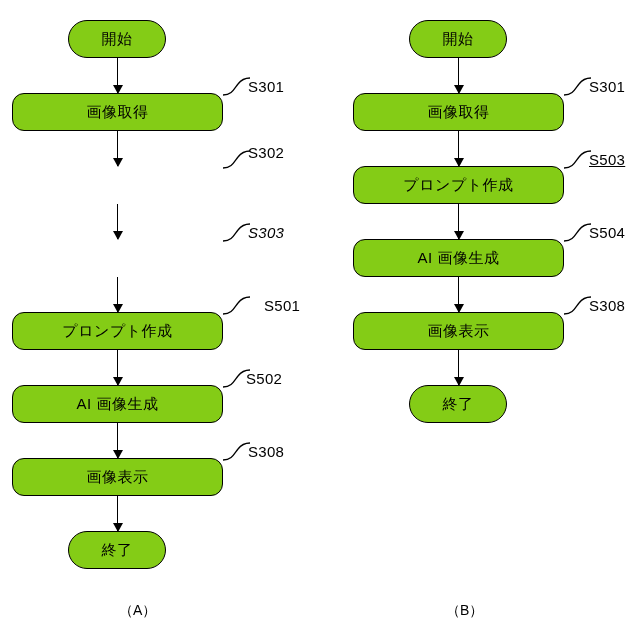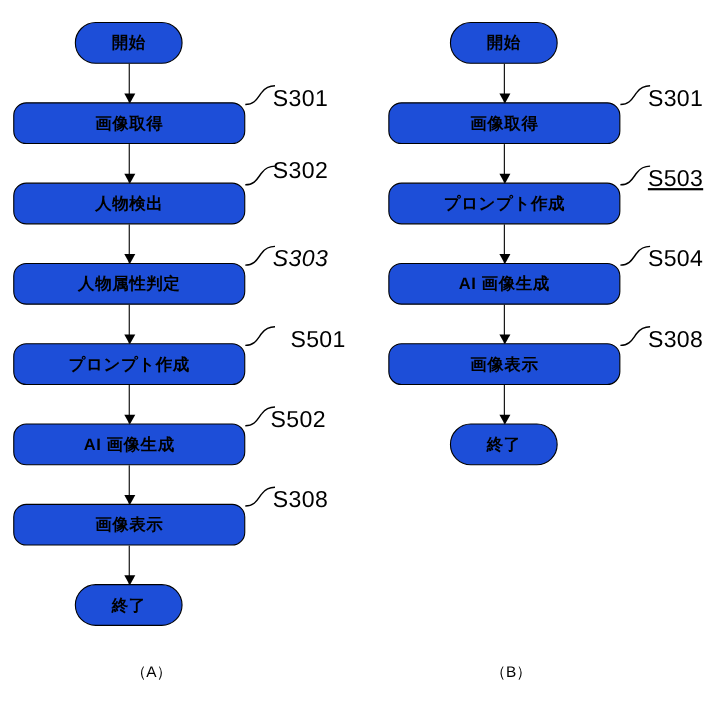--- a/index.html
+++ b/index.html
@@ -17,28 +17,27 @@
   }
   #canvas {
     position: relative;
     width: 640px;
     height: 640px;
   }
   .node {
     position: absolute;
     box-sizing: border-box;
     border: 1.4px solid #000000;
-    background: #1d4ed8;
+    background: #84cc16;
     display: flex;
     align-items: center;
     justify-content: center;
     font-size: 15px;
     letter-spacing: 0.5px;
     white-space: nowrap;
-    font-weight: bold;
   }
   .node.terminal {
     border-radius: 22px;
   }
   .node.process {
     border-radius: 12px;
   }
   .arrow {
     position: absolute;
     width: 1.4px;
@@ -51,41 +50,39 @@
     bottom: -1px;
     transform: translateX(-50%);
     width: 0;
     height: 0;
     border-left: 5px solid transparent;
     border-right: 5px solid transparent;
     border-top: 9px solid #000000;
   }
   .steplabel {
     position: absolute;
-    font-size: 21px;
+    font-size: 15px;
     letter-spacing: 0.3px;
     white-space: nowrap;
   }
   .leader {
     position: absolute;
   }
   .caption {
     position: absolute;
     font-size: 14px;
     white-space: nowrap;
   }
 </style>
 </head>
 <body>
 
 <div id="canvas">
     <div class="node terminal" style="left: 68px; top: 20px; width: 98px; height: 38px;">開始</div>
     <div class="node process" style="left: 12px; top: 93px; width: 211px; height: 38px;">画像取得</div>
-    <div class="node process" style="left: 12px; top: 166px; width: 211px; height: 38px;">人物検出</div>
-    <div class="node process" style="left: 12px; top: 239px; width: 211px; height: 38px;">人物属性判定</div>
     <div class="node process" style="left: 12px; top: 312px; width: 211px; height: 38px;">プロンプト作成</div>
     <div class="node process" style="left: 12px; top: 385px; width: 211px; height: 38px;">AI 画像生成</div>
     <div class="node process" style="left: 12px; top: 458px; width: 211px; height: 38px;">画像表示</div>
     <div class="node terminal" style="left: 68px; top: 531px; width: 98px; height: 38px;">終了</div>
     <div class="arrow" style="left: 117px; top: 58px; height: 35px;"></div>
     <div class="arrow" style="left: 117px; top: 131px; height: 35px;"></div>
     <div class="arrow" style="left: 117px; top: 204px; height: 35px;"></div>
     <div class="arrow" style="left: 117px; top: 277px; height: 35px;"></div>
     <div class="arrow" style="left: 117px; top: 350px; height: 35px;"></div>
     <div class="arrow" style="left: 117px; top: 423px; height: 35px;"></div>

